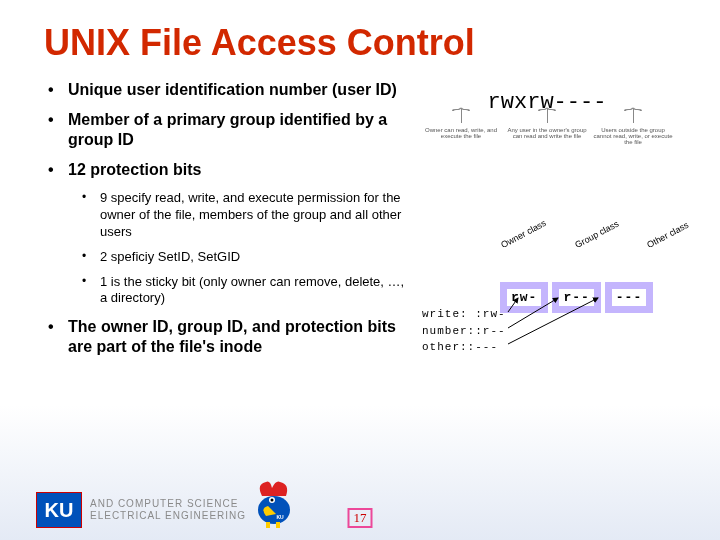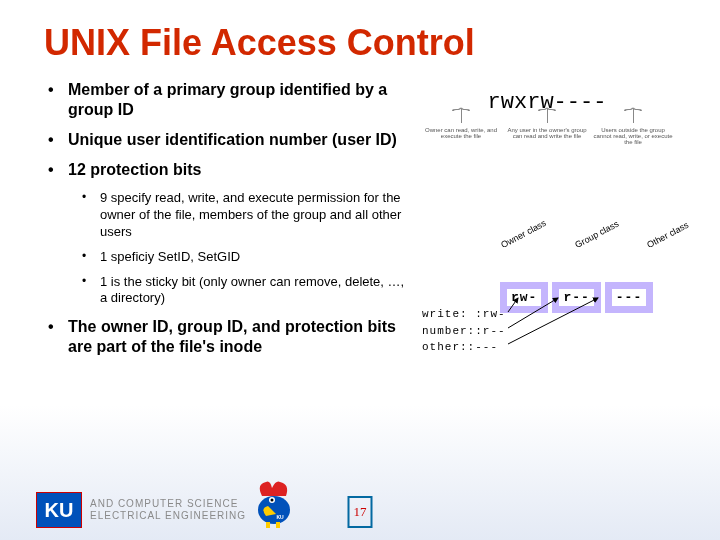--- a/index.html
+++ b/index.html
@@ -191,48 +191,48 @@
     color: #8a8a8a;
     font-size: 10px;
     line-height: 1.2;
     letter-spacing: 1px;
   }
   .page-num {
     position: absolute;
     left: 50%;
     transform: translateX(-50%);
     bottom: 12px;
-    border: 2px solid #0369a1;
+    border: 2px solid #ec4899;
     color: #c00;
     font-family: Georgia, serif;
     font-size: 13px;
-    padding: 6px 4px;
+    padding: 0 4px;
   }
   .jayhawk {
     width: 56px; height: 52px;
     position: relative;
   }
   .jayhawk svg { width: 100%; height: 100%; }
 </style>
 </head>
 <body>
 
 <div class="slide">
   <h1 class="title">UNIX File Access Control</h1>
 
   <div class="content-wrap">
     <div class="text-col">
       <ul class="outer">
+        <li>Unique user identification number (user ID)</li>
         <li>Member of a primary group identified by a group ID</li>
-        <li>Unique user identification number (user ID)</li>
         <li>
           <span>12 protection bits</span>
           <ul class="inner">
             <li>9 specify read, write, and execute permission for the owner of the file, members of the group and all other users</li>
-            <li>1 speficiy SetID, SetGID</li>
+            <li>2 speficiy SetID, SetGID</li>
             <li>1 is the sticky bit (only owner can remove, delete, …, a directory)</li>
           </ul>
         </li>
         <li>The owner ID, group ID, and protection bits are part of the file's inode</li>
       </ul>
     </div>
 
     <div class="img-col">
 
       <div class="diagram-top">

